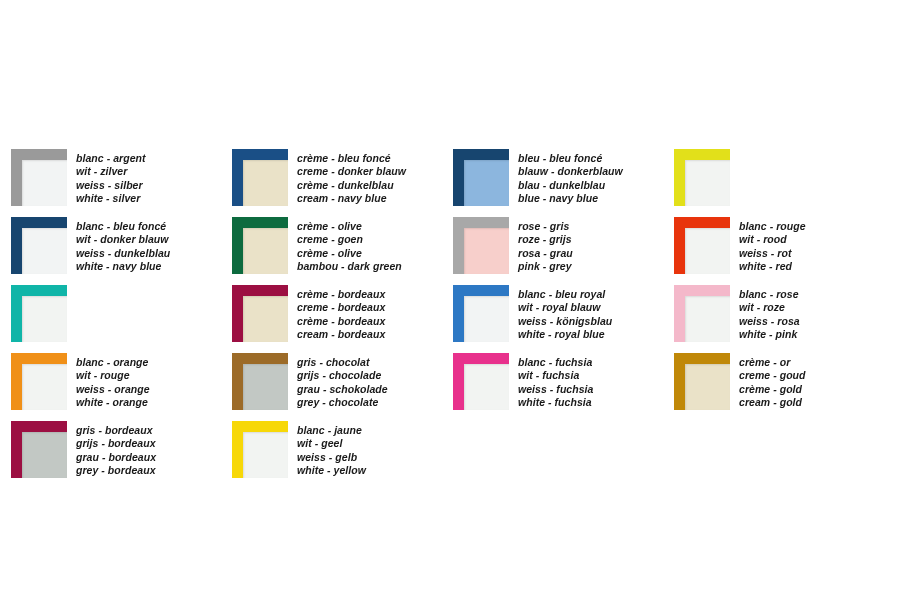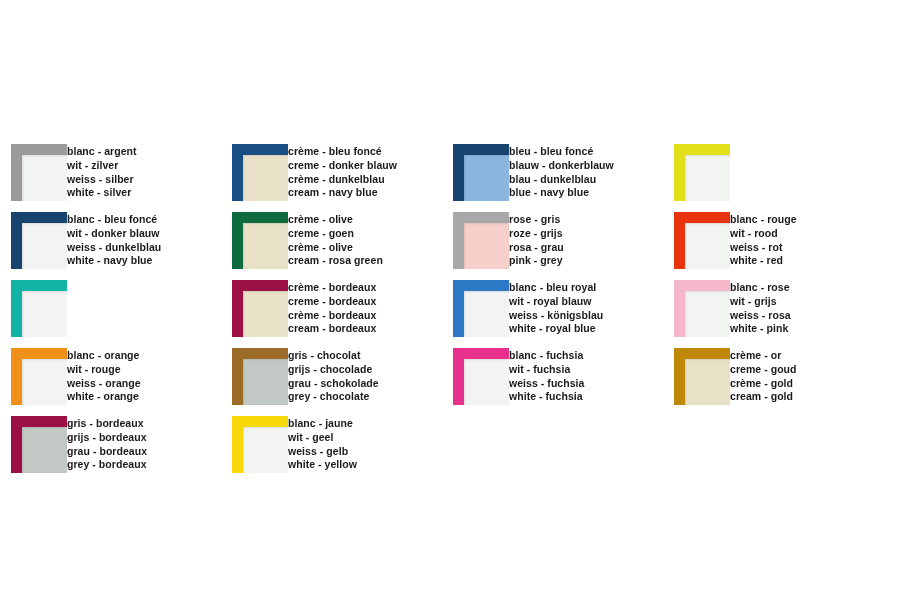--- a/index.html
+++ b/index.html
@@ -23,21 +23,23 @@
     position: absolute;
     left: 11px;
     top: 138px;
     width: 878px;
     display: grid;
     grid-template-columns: 221px 221px 221px 215px;
     grid-auto-rows: 68px;
   }
   .swatch-item {
     display: flex;
-    align-items: center;
+    align-items: flex-end;
+    gap: 9px;
+    font-style: italic;
   }
   .swatch {
     position: relative;
     width: 56px;
     height: 57px;
     flex: 0 0 56px;
     box-sizing: border-box;
     overflow: hidden;
   }
   
@@ -129,21 +131,21 @@
       </div>
       <div class="swatch-item">
         <div class="swatch">
           <div class="frame" style="background: rgb(13, 107, 63);"></div>
           <div class="mat" style="background: rgb(234, 226, 200);"></div>
         </div>
         <div class="labels">
           <div>crème - olive</div>
           <div>creme - goen</div>
           <div>crème - olive</div>
-          <div>cream - rosa green</div>
+          <div>bambou - dark green</div>
         </div>
       </div>
       <div class="swatch-item">
         <div class="swatch">
           <div class="frame" style="background: rgb(168, 168, 168);"></div>
           <div class="mat" style="background: rgb(247, 207, 203);"></div>
         </div>
         <div class="labels">
           <div>rose - gris</div>
           <div>roze - grijs</div>
@@ -193,21 +195,21 @@
           <div>white - royal blue</div>
         </div>
       </div>
       <div class="swatch-item">
         <div class="swatch">
           <div class="frame" style="background: rgb(244, 184, 202);"></div>
           <div class="mat" style="background: rgb(242, 244, 242);"></div>
         </div>
         <div class="labels">
           <div>blanc - rose</div>
-          <div>wit - grijs</div>
+          <div>wit - roze</div>
           <div>weiss - rosa</div>
           <div>white - pink</div>
         </div>
       </div>
       <div class="swatch-item">
         <div class="swatch">
           <div class="frame" style="background: rgb(240, 144, 24);"></div>
           <div class="mat" style="background: rgb(242, 244, 242);"></div>
         </div>
         <div class="labels">

